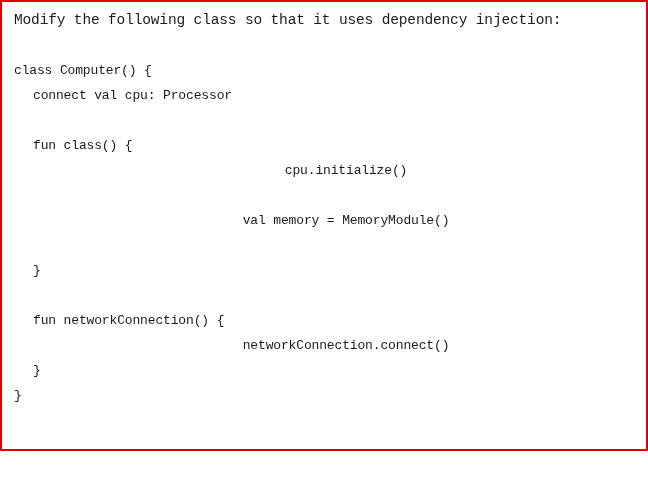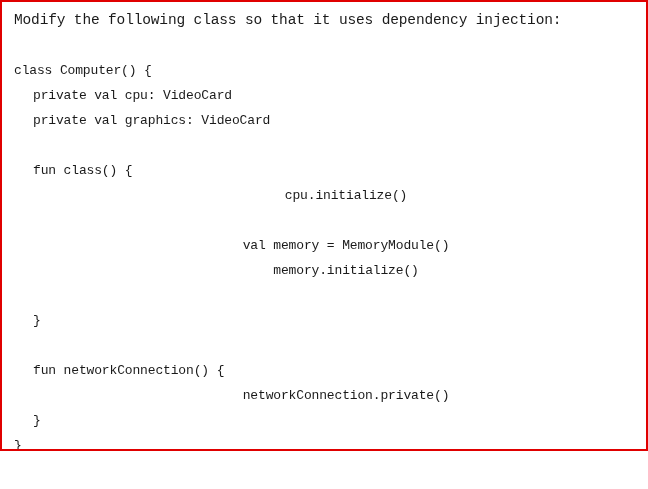--- a/index.html
+++ b/index.html
@@ -52,31 +52,29 @@
 
 <div id="screen" style="border-color: rgb(224, 0, 0); background: rgb(255, 255, 255); color: rgb(26, 26, 26);">
   <div id="content">
 
     <div class="prompt">Modify the following class so that it uses dependency injection:</div>
 
     <div class="line blank"></div>
 
     <div id="code-block">
         <div class="line ind-0">class Computer() {</div>
-        <div class="line ind-1">private val cpu: VideoCard</div>
-        <div class="line ind-1">private val graphics: VideoCard</div>
+        <div class="line ind-1">connect val cpu: Processor</div>
         <div class="line ind-0 blank"></div>
         <div class="line ind-1">fun class() {</div>
         <div class="line ind-2">cpu.initialize()</div>
         <div class="line ind-0 blank"></div>
         <div class="line ind-2">val memory = MemoryModule()</div>
-        <div class="line ind-2">memory.initialize()</div>
         <div class="line ind-0 blank"></div>
         <div class="line ind-1">}</div>
         <div class="line ind-0 blank"></div>
         <div class="line ind-1">fun networkConnection() {</div>
-        <div class="line ind-2">networkConnection.private()</div>
+        <div class="line ind-2">networkConnection.connect()</div>
         <div class="line ind-1">}</div>
         <div class="line ind-0">}</div>
       </div>
 
   </div>
 </div>
 
 </body></html>

